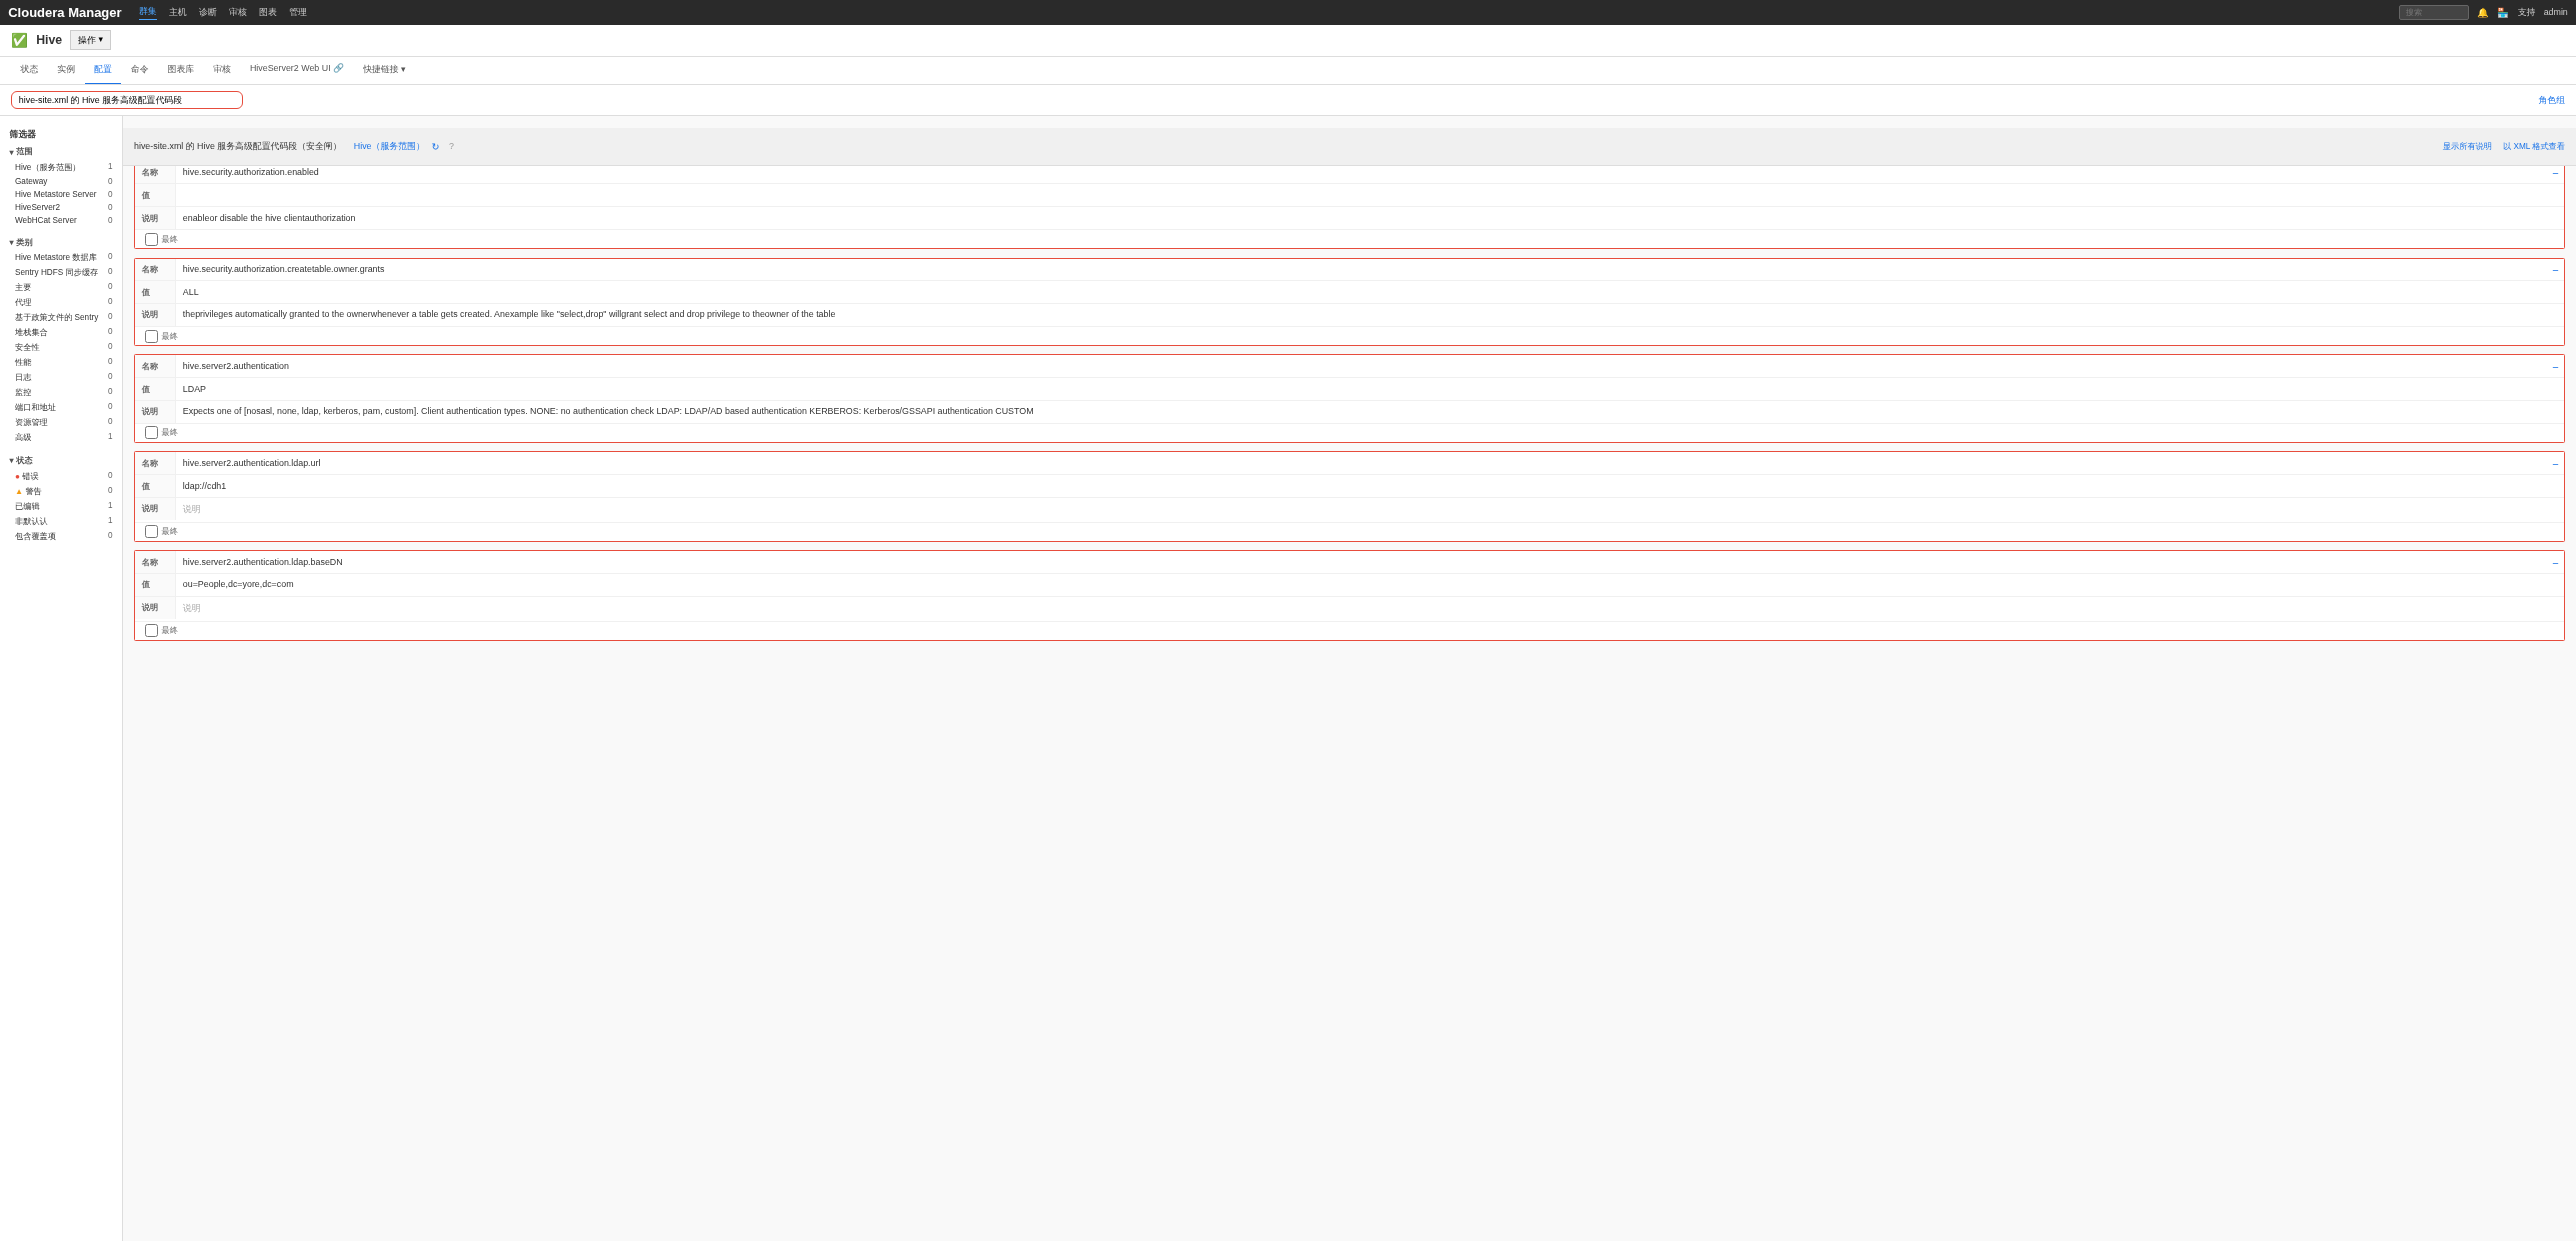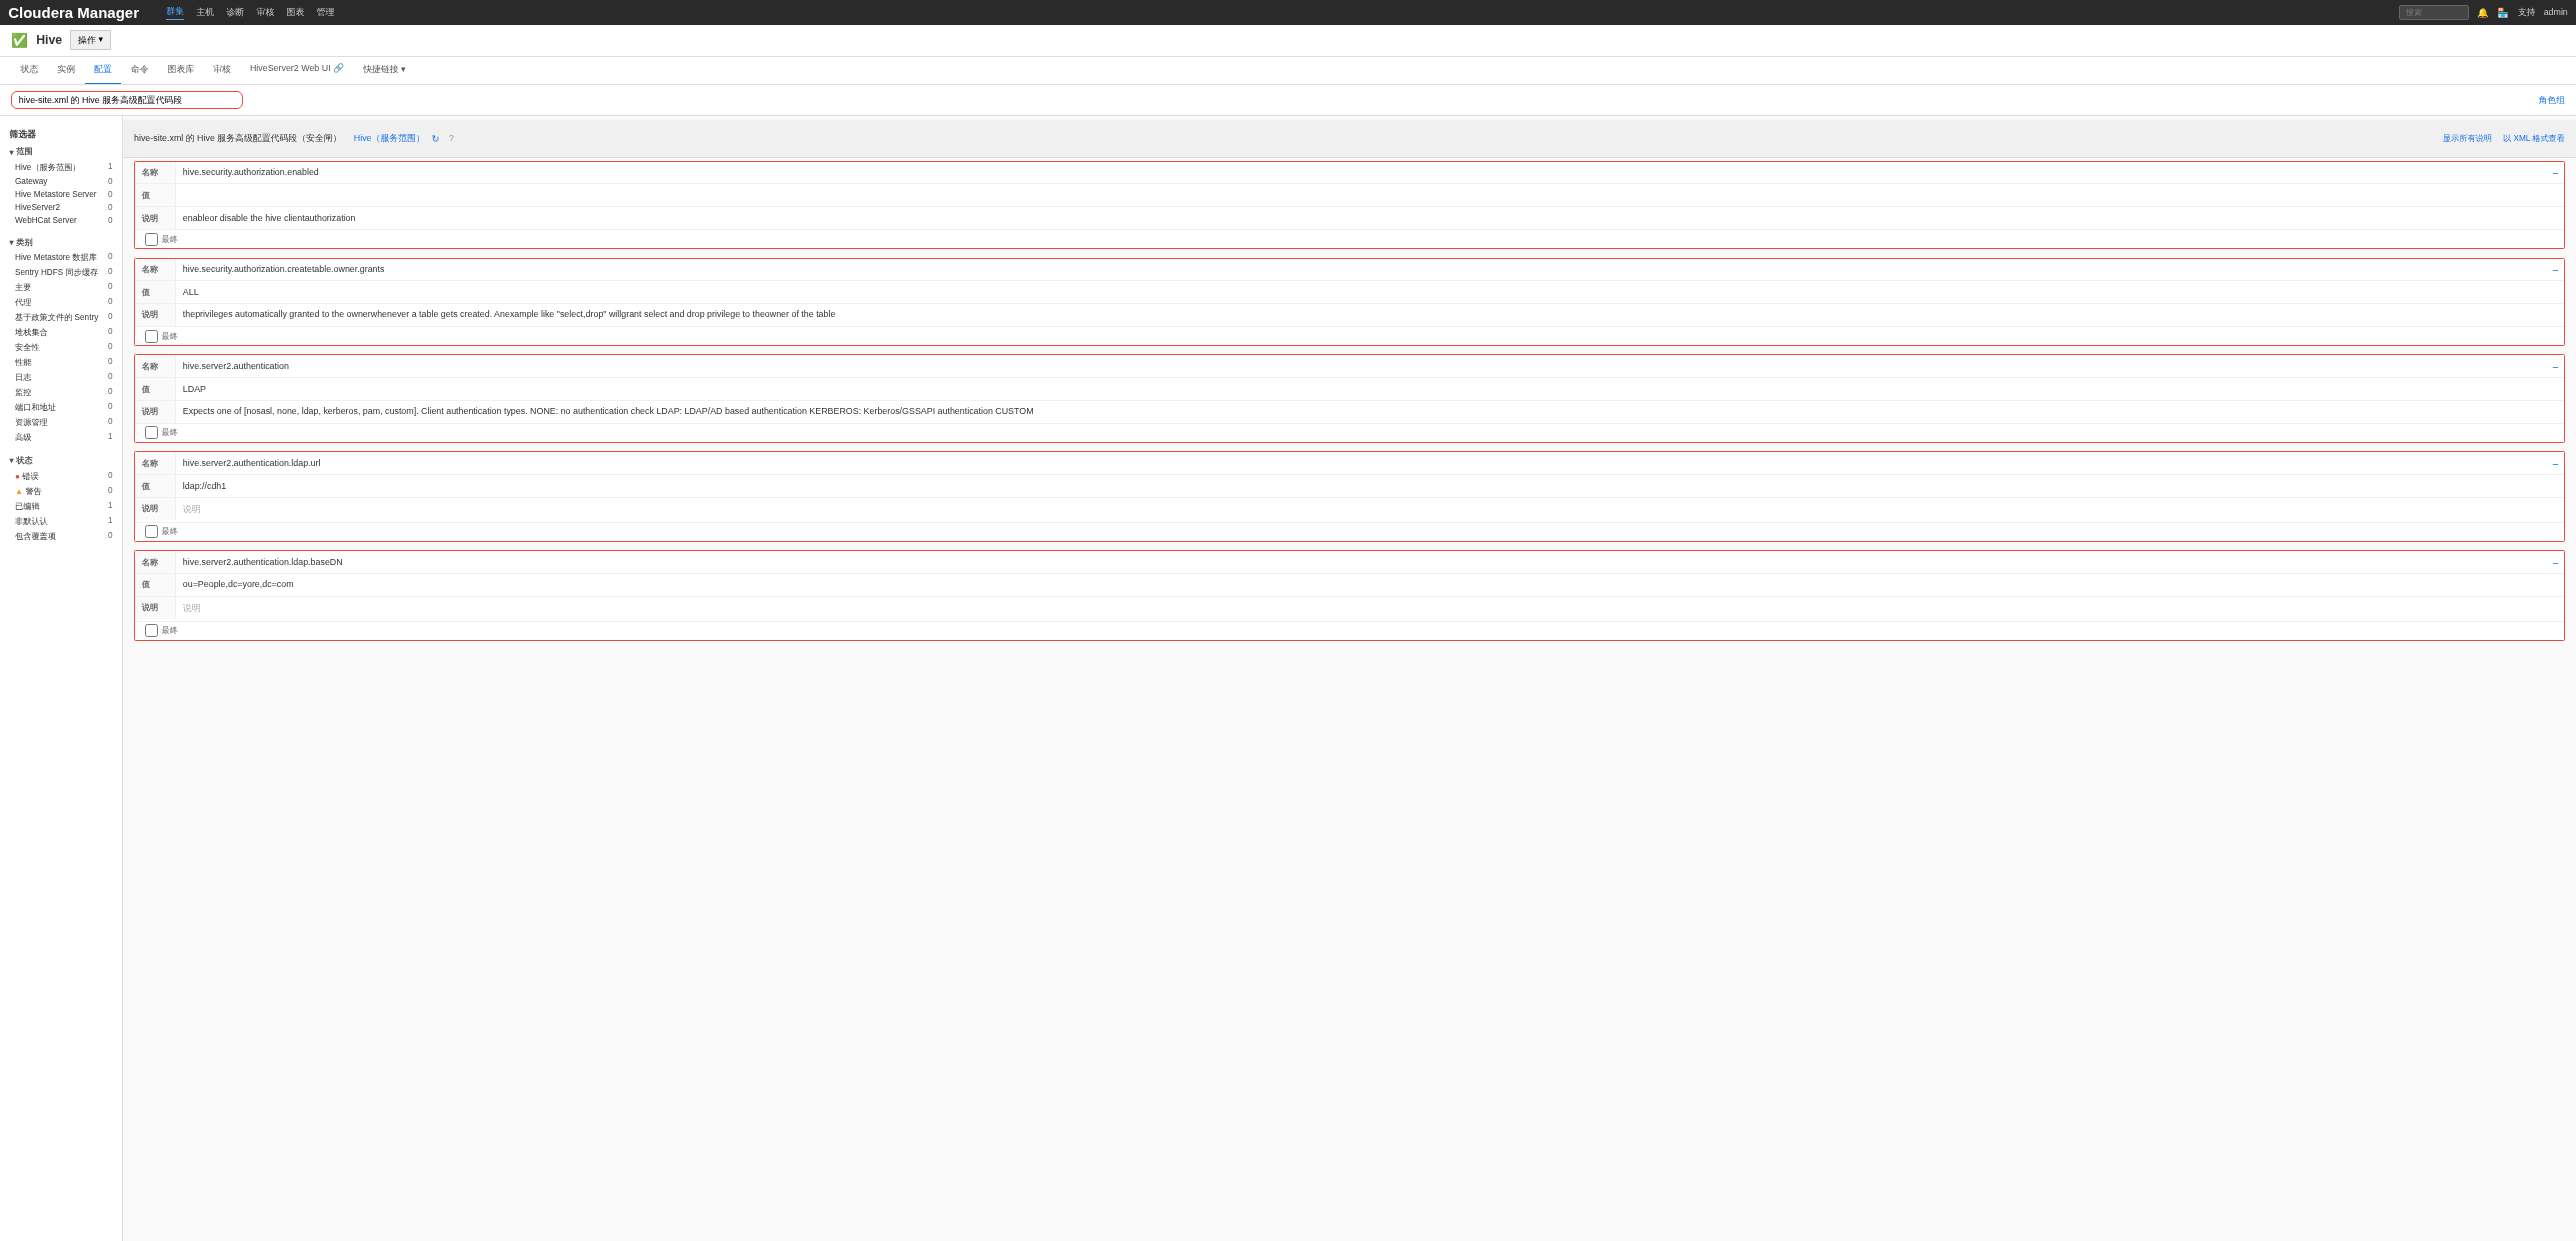--- a/index.html
+++ b/index.html
@@ -8,21 +8,21 @@
     
     .top-nav {
       background: #2a2a2a;
       color: #ccc;
       display: flex;
       align-items: center;
       height: 24.5px;
       padding: 0 8.2px;
       gap: 12.3px;
     }
-    .top-nav .brand { color: #fff; font-weight: bold; font-size: 15px; margin-right: 15px; }
+    .top-nav .brand { color: #fff; font-weight: bold; font-size: 13px; margin-right: 5px; }
     .top-nav .nav-item { color: #ccc; cursor: pointer; font-size: 8.9px; }
     .top-nav .nav-item.active { color: #4da6ff; border-bottom: 1.4px solid #4da6ff; padding-bottom: 1.4px; }
     .top-nav-right { margin-left: auto; display: flex; align-items: center; gap: 8.2px; }
     .top-nav-right .search-box {
       background: #444;
       border: 0.7px solid #666;
       border-radius: 2px;
       padding: 2px 5.4px;
       color: #ccc;
       font-size: 8.2px;
@@ -135,21 +135,21 @@
 
     
     .config-section-header {
       background: #f0f0f0;
       border-bottom: 0.7px solid #ddd;
       padding: 12px 11px;
       display: flex;
       align-items: center;
       justify-content: space-between;
       position: sticky;
-      top: 4px;
+      top: 12px;
       z-index: 10;
     }
     .config-section-header-left { display: flex; align-items: center; gap: 6.8px; font-size: 8.9px; color: #333; }
     .xml-link { color: #1a73e8; cursor: pointer; font-size: 8.2px; }
     .show-all-link { color: #1a73e8; cursor: pointer; font-size: 8.2px; }
 
     
     .config-entries { padding: 6.8px 11px; }
 
     .config-entry {

